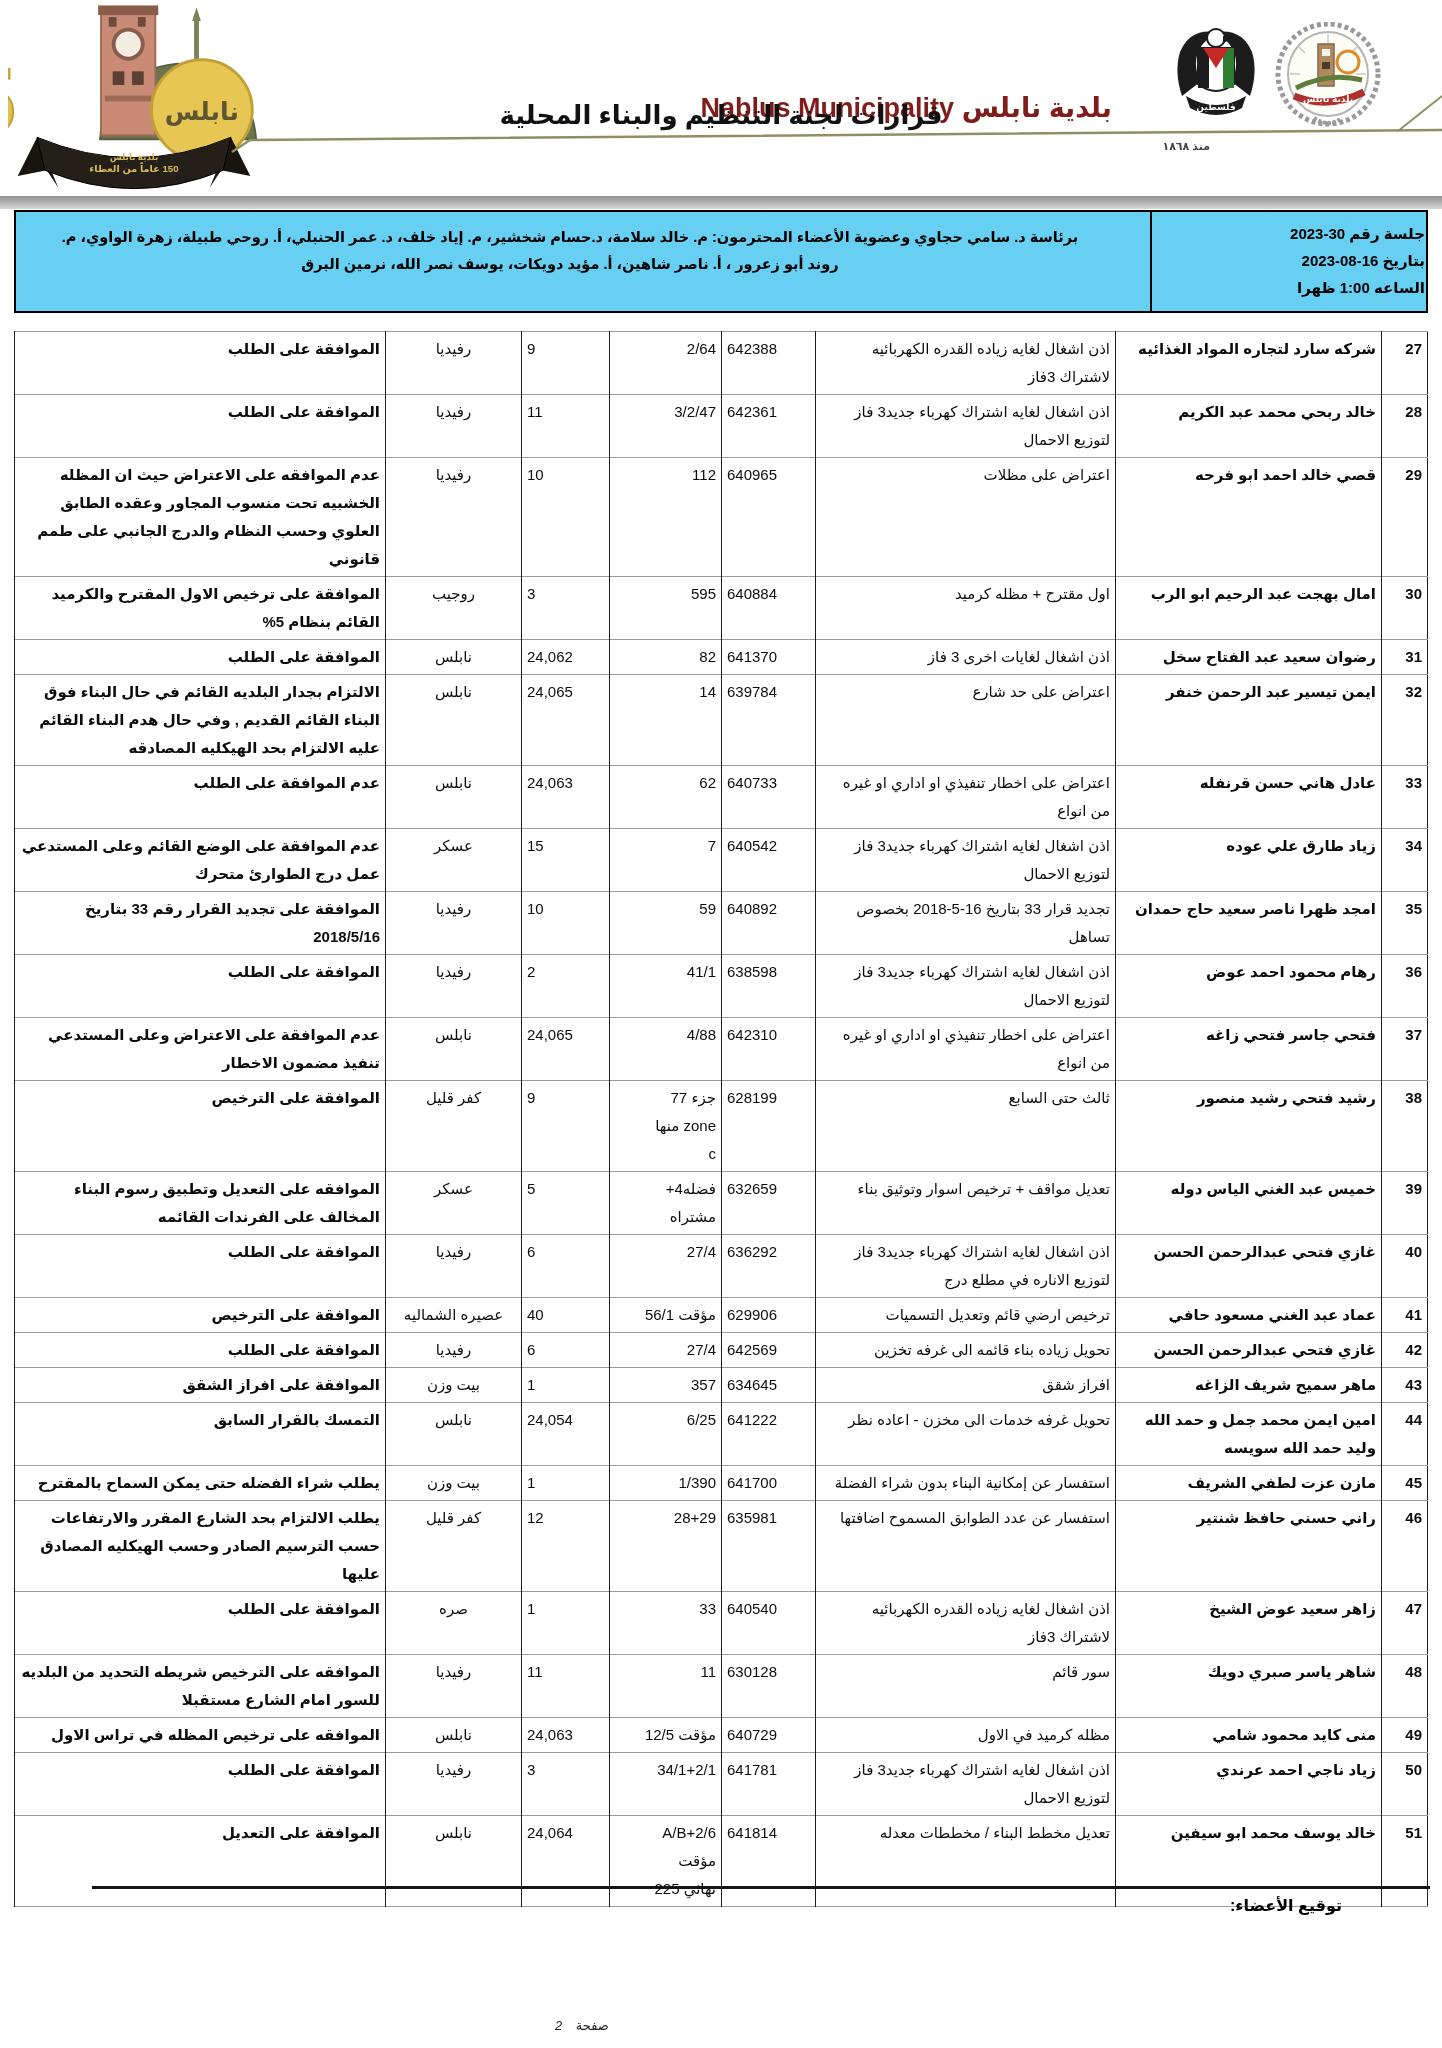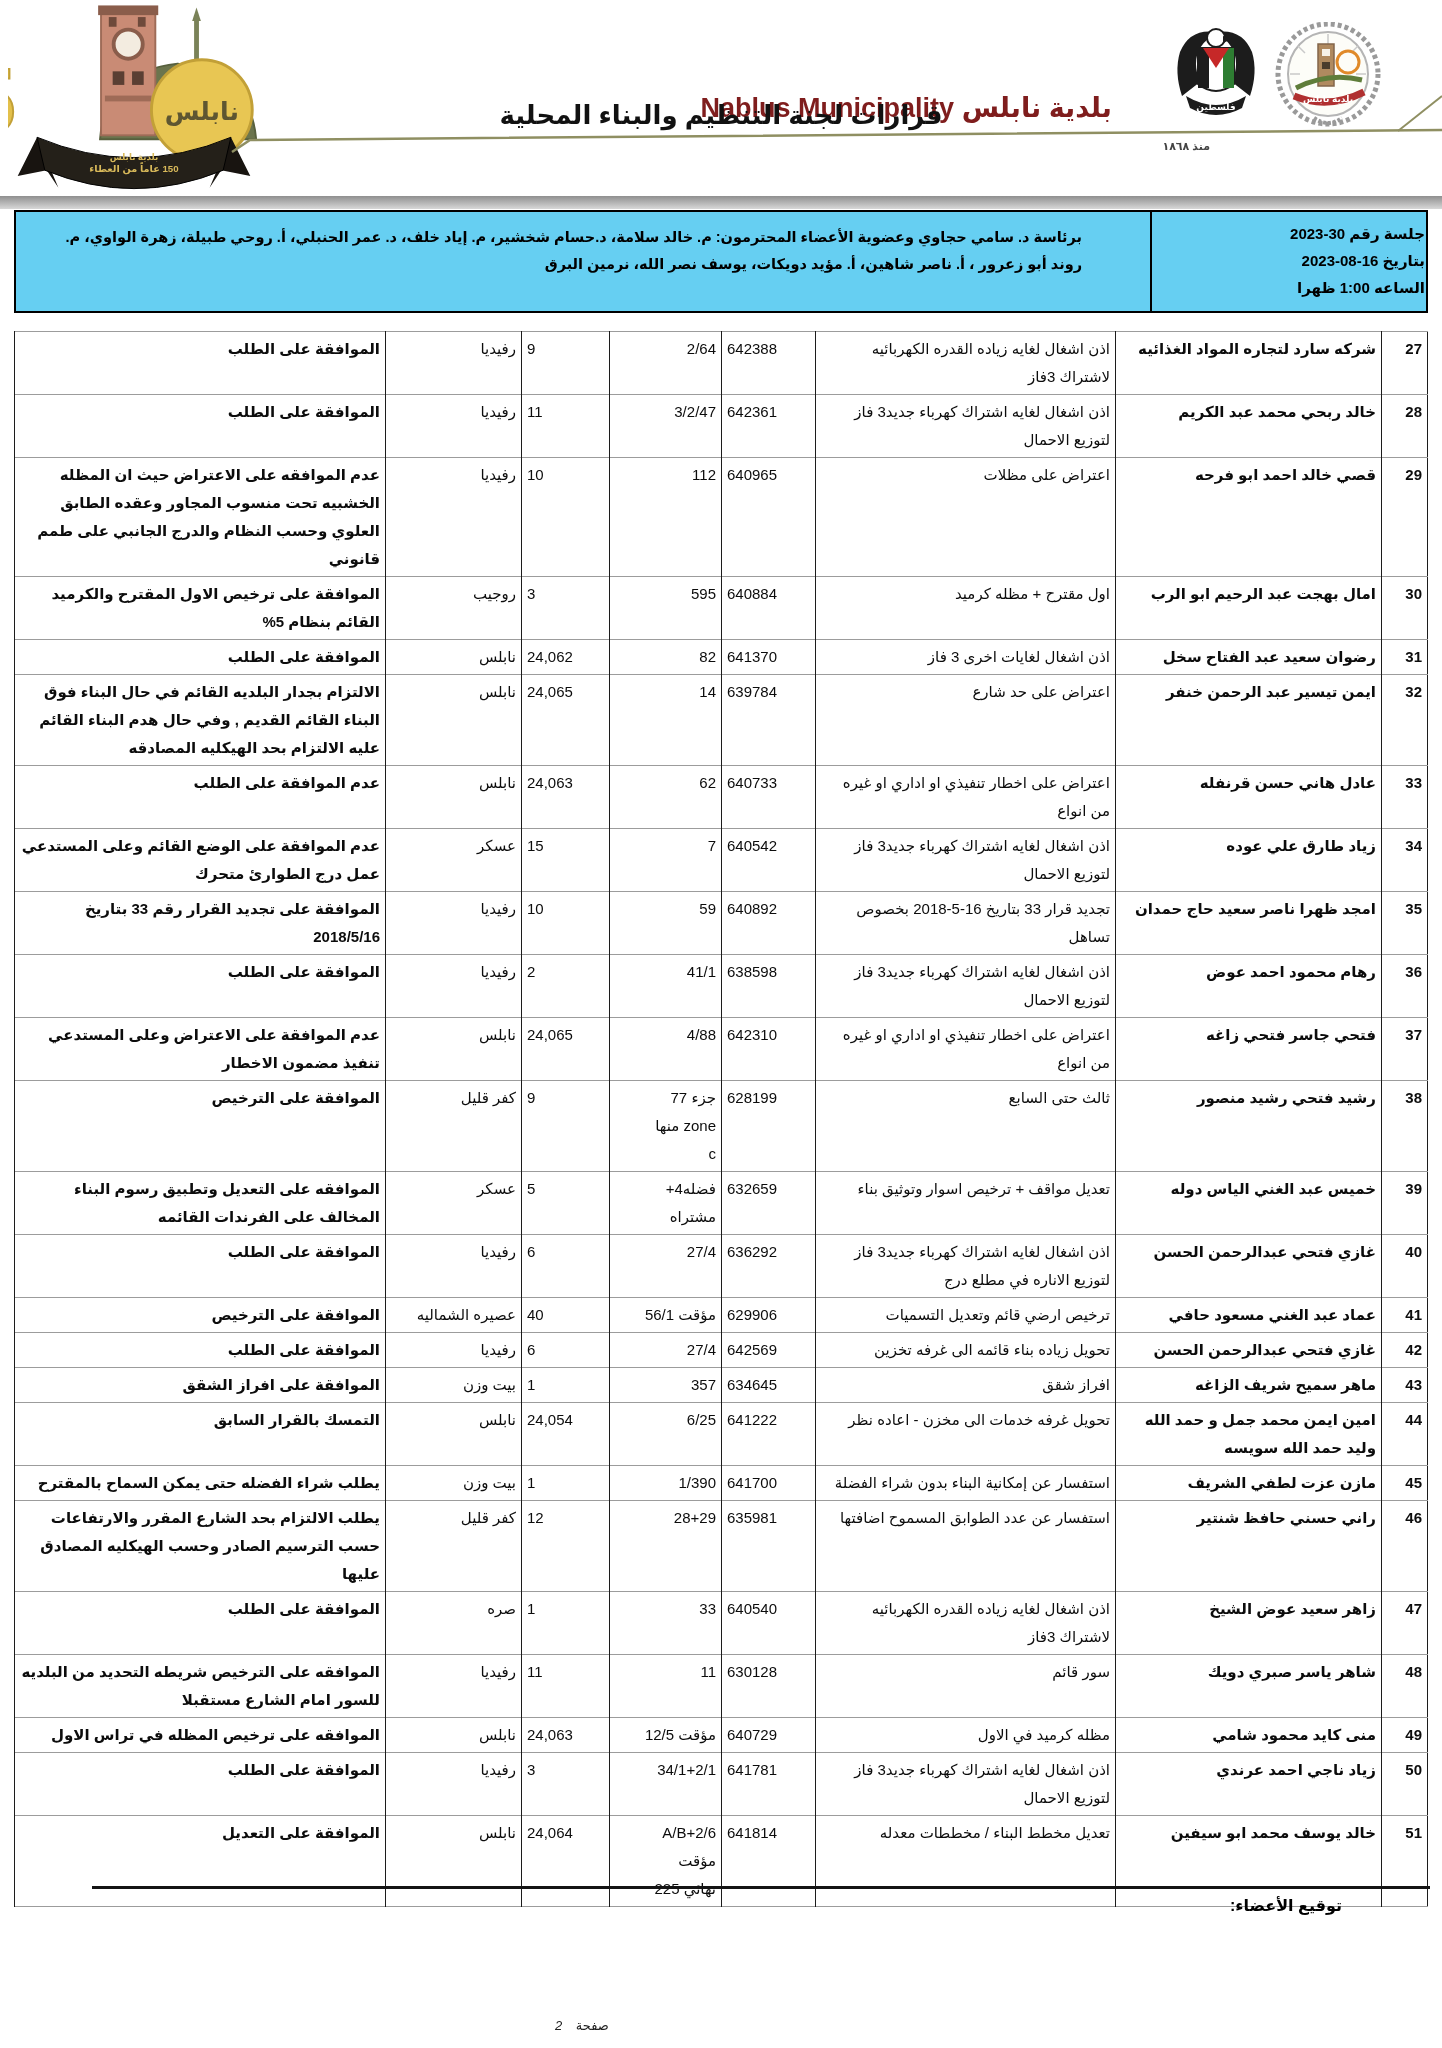--- a/index.html
+++ b/index.html
@@ -13,34 +13,34 @@
   .brand-text{position:absolute;top:70px;right:270px;white-space:nowrap;font-weight:bold;font-size:27px;color:#7f1d1d;letter-spacing:0;}
   .crest-since{position:absolute;top:118px;right:172px;font-size:11px;color:#444;font-weight:bold;}
   .sep-svg{position:absolute;top:90px;left:0;width:1442px;height:70px;}
   .doc-title{position:absolute;top:100px;left:0;width:100%;text-align:center;font-weight:bold;font-size:26px;color:#111;}
   .shadow-band{position:absolute;top:196px;left:0;width:1442px;height:13px;
                background:linear-gradient(#8f8f8f,#d8d8d8);}
   
   .content{position:absolute;top:210px;left:14px;width:1414px;}
   .info-box{display:flex;flex-direction:row;border:2px solid #000;background:#66cff2;min-height:99px;}
   .info-right{width:272px;border-left:2px solid #000;padding:8px 1px;font-weight:bold;font-size:15px;line-height:27px;}
-  .info-left{flex:1;padding:12px 68px 8px 20px;font-weight:bold;font-size:14.5px;line-height:27px;text-align:right;}
+  .info-left{flex:1;padding:12px 46px 8px 20px;font-weight:bold;font-size:14.5px;line-height:27px;text-align:center;}
   
   table.decisions{border-collapse:collapse;table-layout:fixed;width:1414px;margin-top:18px;
                   border-right:1px solid #1c1c1c;border-bottom:1px solid #9c9c9c;direction:rtl;}
   table.decisions td{border-left:1px solid #1c1c1c;border-top:1px solid #9c9c9c;
                      vertical-align:top;padding:3px 5px;font-size:15px;line-height:28px;color:#0c0c0c;
                      overflow:hidden;word-wrap:break-word;}
   td.c-num{width:46px;font-weight:bold;text-align:right;}
   td.c-name{width:266px;font-weight:bold;text-align:right;}
   td.c-req{width:300px;text-align:right;}
   td.c-file{width:94px;text-align:left;direction:ltr;}
   td.c-plot{width:112px;text-align:right;direction:ltr;white-space:pre-line;}
   td.c-block{width:88px;text-align:left;direction:ltr;}
-  td.c-loc{width:136px;text-align:right;font-size:12.5px;margin-left:44px;}
+  td.c-loc{width:136px;text-align:center;font-size:12.5px;margin-left:44px;}
   td.c-dec{font-weight:bold;text-align:right;}
   
   .sig-line{position:absolute;top:1886px;left:92px;width:1338px;height:3px;background:#141414;}
   .sig-label{position:absolute;top:1896px;right:100px;font-weight:bold;font-size:16px;}
   .page-num{position:absolute;top:2018px;left:555px;font-size:13px;color:#222;}
   .page-num .n{font-style:italic;margin-right:10px;display:inline-block;}
   svg text{font-family:"Liberation Sans","DejaVu Sans",sans-serif;}
 </style>
 </head>
 <body>

